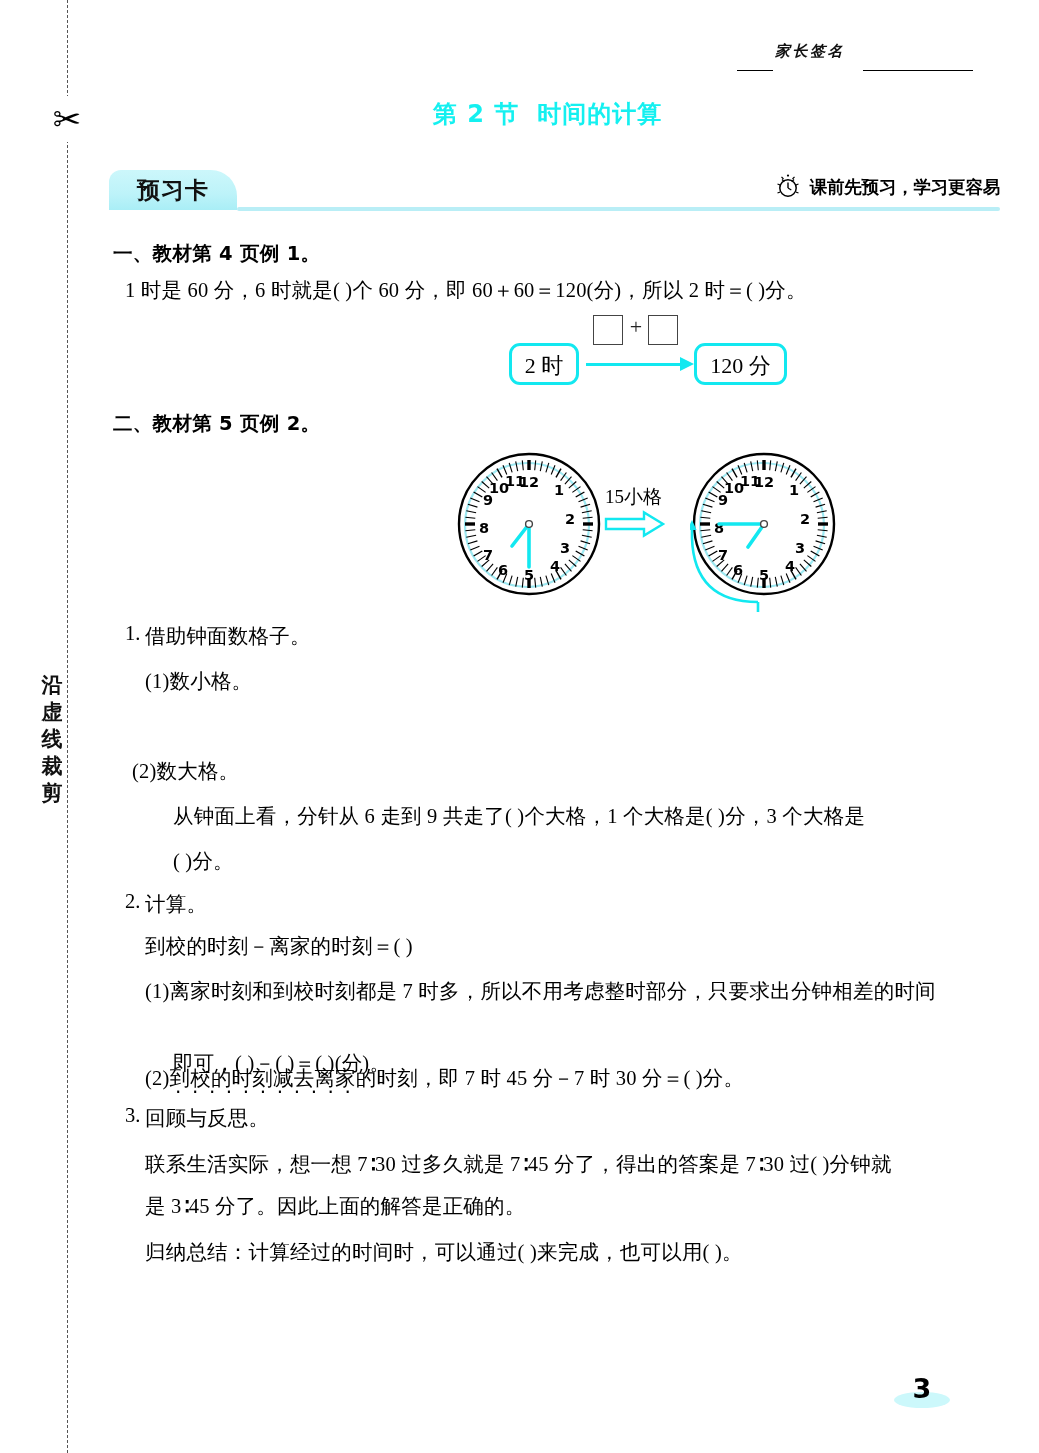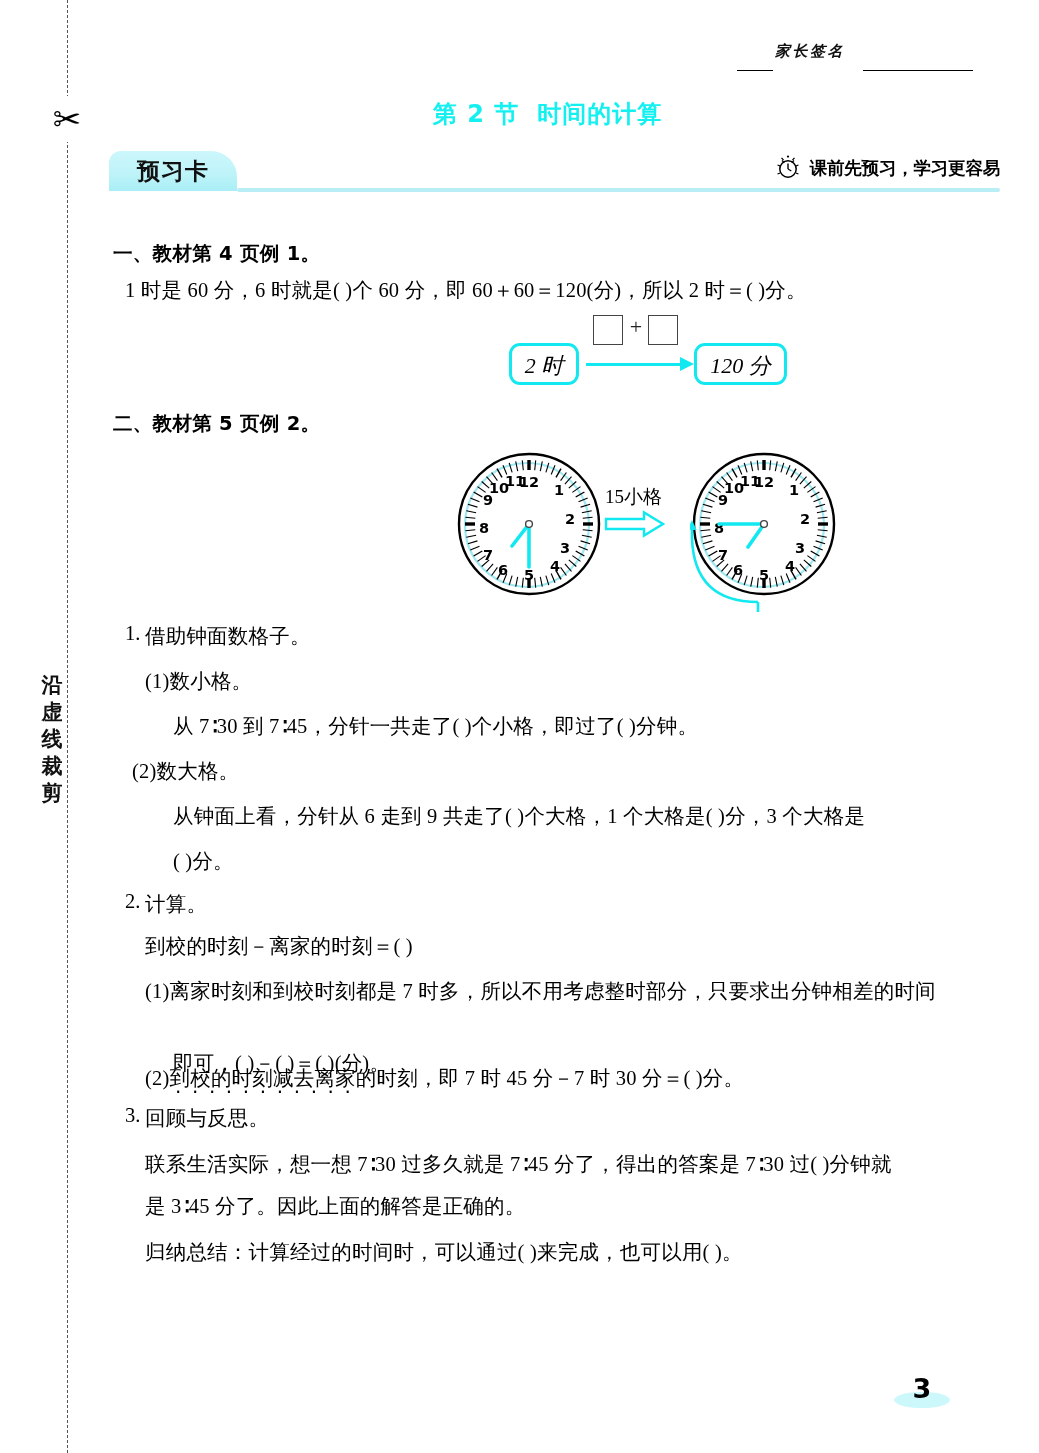--- a/index.html
+++ b/index.html
@@ -120,21 +120,21 @@
     font-weight: bold;
     color: #14f0f0;
     letter-spacing: 1px;
   }
   .lesson-title .gap { display: inline-block; width: 18px; }
 
   
   .banner {
     position: absolute;
     left: 14px;
-    top: 151px;
+    top: 170px;
     width: 891px;
     height: 46px;
     padding-left: 24px;
   }
   .banner-tab {
     position: absolute;
     left: 0;
     top: 0;
     width: 128px;
     height: 40px;
@@ -223,21 +223,20 @@
   .flow-box {
     position: absolute;
     border: 3px solid #12e8f0;
     border-radius: 11px;
     background: #fff;
     font-family: "Liberation Serif", "DejaVu Serif", serif;
     font-size: 22px;
     color: #000;
     text-align: center;
     white-space: nowrap;
-    font-style: italic;
   }
   .flow-box.a { left: 114px; top: 23px; width: 70px; height: 42px; line-height: 39px; }
   .flow-box.b { left: 299px; top: 23px; width: 93px; height: 42px; line-height: 39px; }
   .blank-sq {
     position: absolute;
     width: 30px; height: 30px;
     border: 1.6px solid #444;
     background: #fff;
   }
   .blank-sq.s1 { left: 198px; top: -5px; }
@@ -541,21 +540,20 @@
       <circle cx="74" cy="74" r="3.4" fill="#fff" stroke="#444" stroke-width="1.4"></circle>
       <path d="M68 152 Q 4 152 2 88 L2 76" fill="none" stroke="#12e8f0" stroke-width="2.6"></path>
       <line x1="68" y1="152" x2="68" y2="162" stroke="#12e8f0" stroke-width="2.6"></line>
       <polygon points="2,70 -2.6,80 6.6,80" fill="#12e8f0"></polygon>
     </svg>
   </div>
 
   <div class="qnum" style="left:30px; top:622px;">1.</div>
   <div class="line" style="left:50px; top:622px;">借助钟面数格子。</div>
   <div class="line" style="left:50px; top:667px;">(1)数小格。</div>
-  <div class="line" style="left:78px; top:712px;">从 7∶30 到 7∶45，分针一共走了(        )个小格，即过了(        )分钟。</div>
   <div class="line" style="left:37px; top:757px;">(2)数大格。</div>
   <div class="line" style="left:78px; top:802px;">从钟面上看，分针从 6 走到 9 共走了(        )个大格，1 个大格是(        )分，3 个大格是</div>
   <div class="line" style="left:78px; top:847px;">(        )分。</div>
 
   <div class="qnum" style="left:30px; top:890px;">2.</div>
   <div class="line" style="left:50px; top:890px;">计算。</div>
   <div class="line" style="left:50px; top:932px;">到校的时刻－离家的时刻＝(                        )</div>
   <div class="line" style="left:50px; top:977px;">(1)离家时刻和到校时刻都是 7 时多，所以不用考虑整时部分，只要求出分钟相差的时间</div>
   <div class="line" style="left:78px; top:1022px;margin-top:27px;">即可，(        )－(        )＝(        )(分)。</div>
   <div class="line" style="left:50px; top:1064px;">(2)到校的时刻减去离家的时刻，即 7 时 45 分－7 时 30 分＝(        )分。</div>

